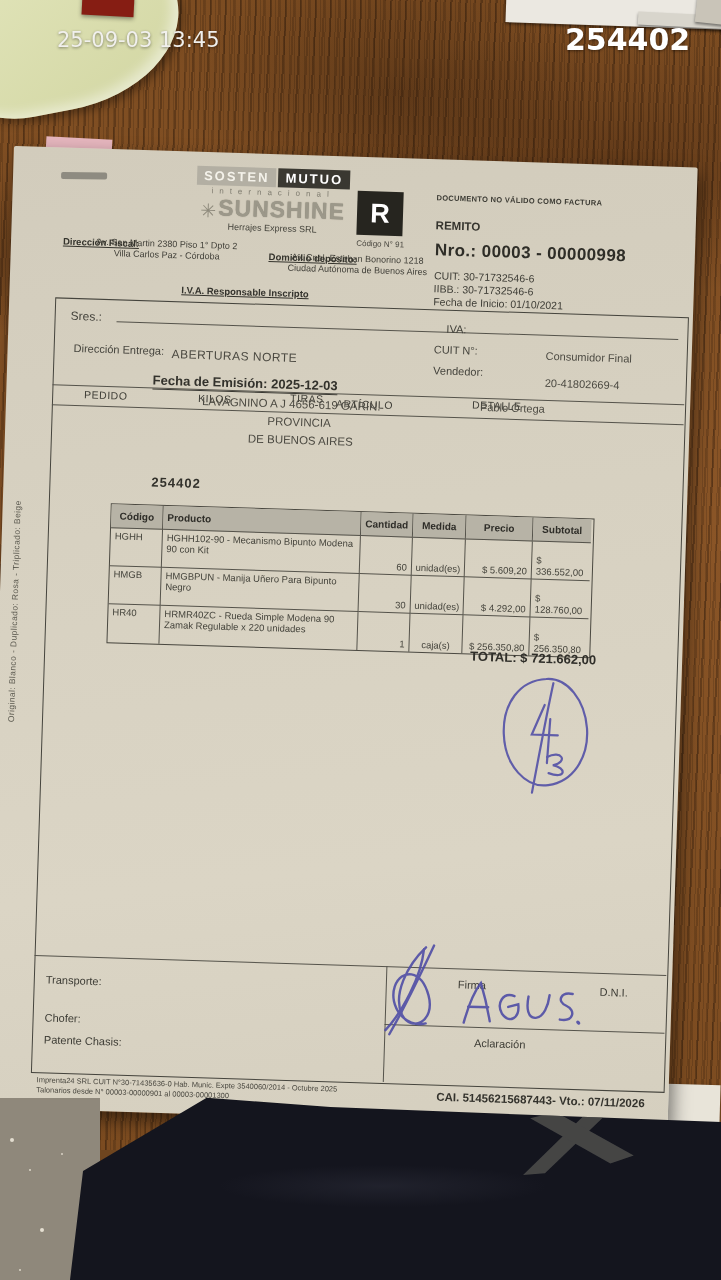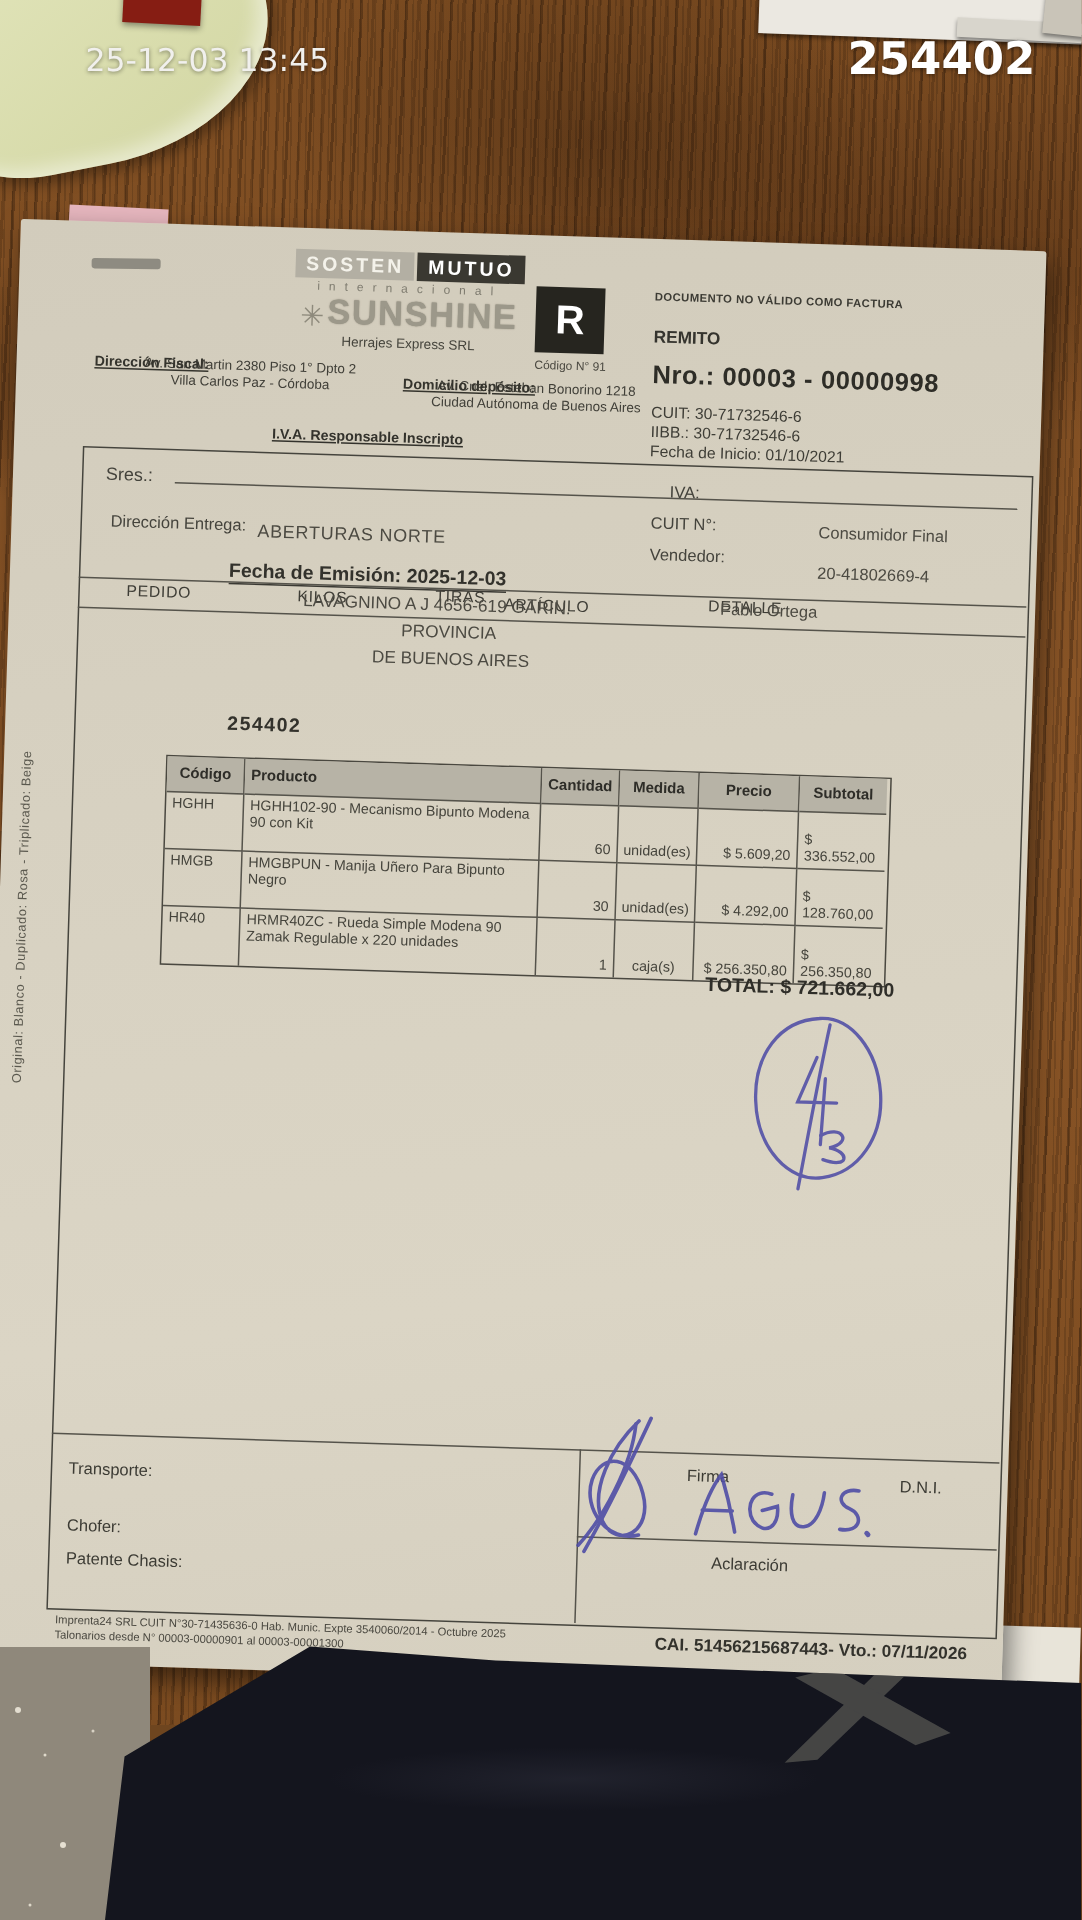--- a/index.html
+++ b/index.html
@@ -293,15 +293,15 @@
   <div class="floor"></div>
   <div class="clothing">
     <svg class="reebok" width="200" height="75" viewBox="0 0 200 75">
       <g fill="#5d5d58" opacity="0.85">
         <polygon points="118,6 144,4 62,70 40,70"></polygon>
         <polygon points="52,14 78,10 152,60 128,66"></polygon>
       </g>
     </svg>
   </div>
 
-  <div class="hud hud-time">25-12-03 13:45</div>
+  <div class="hud hud-time">25-09-03 13:45</div>
   <div class="hud hud-num">254402</div>
 </div>
 
 </body></html>

